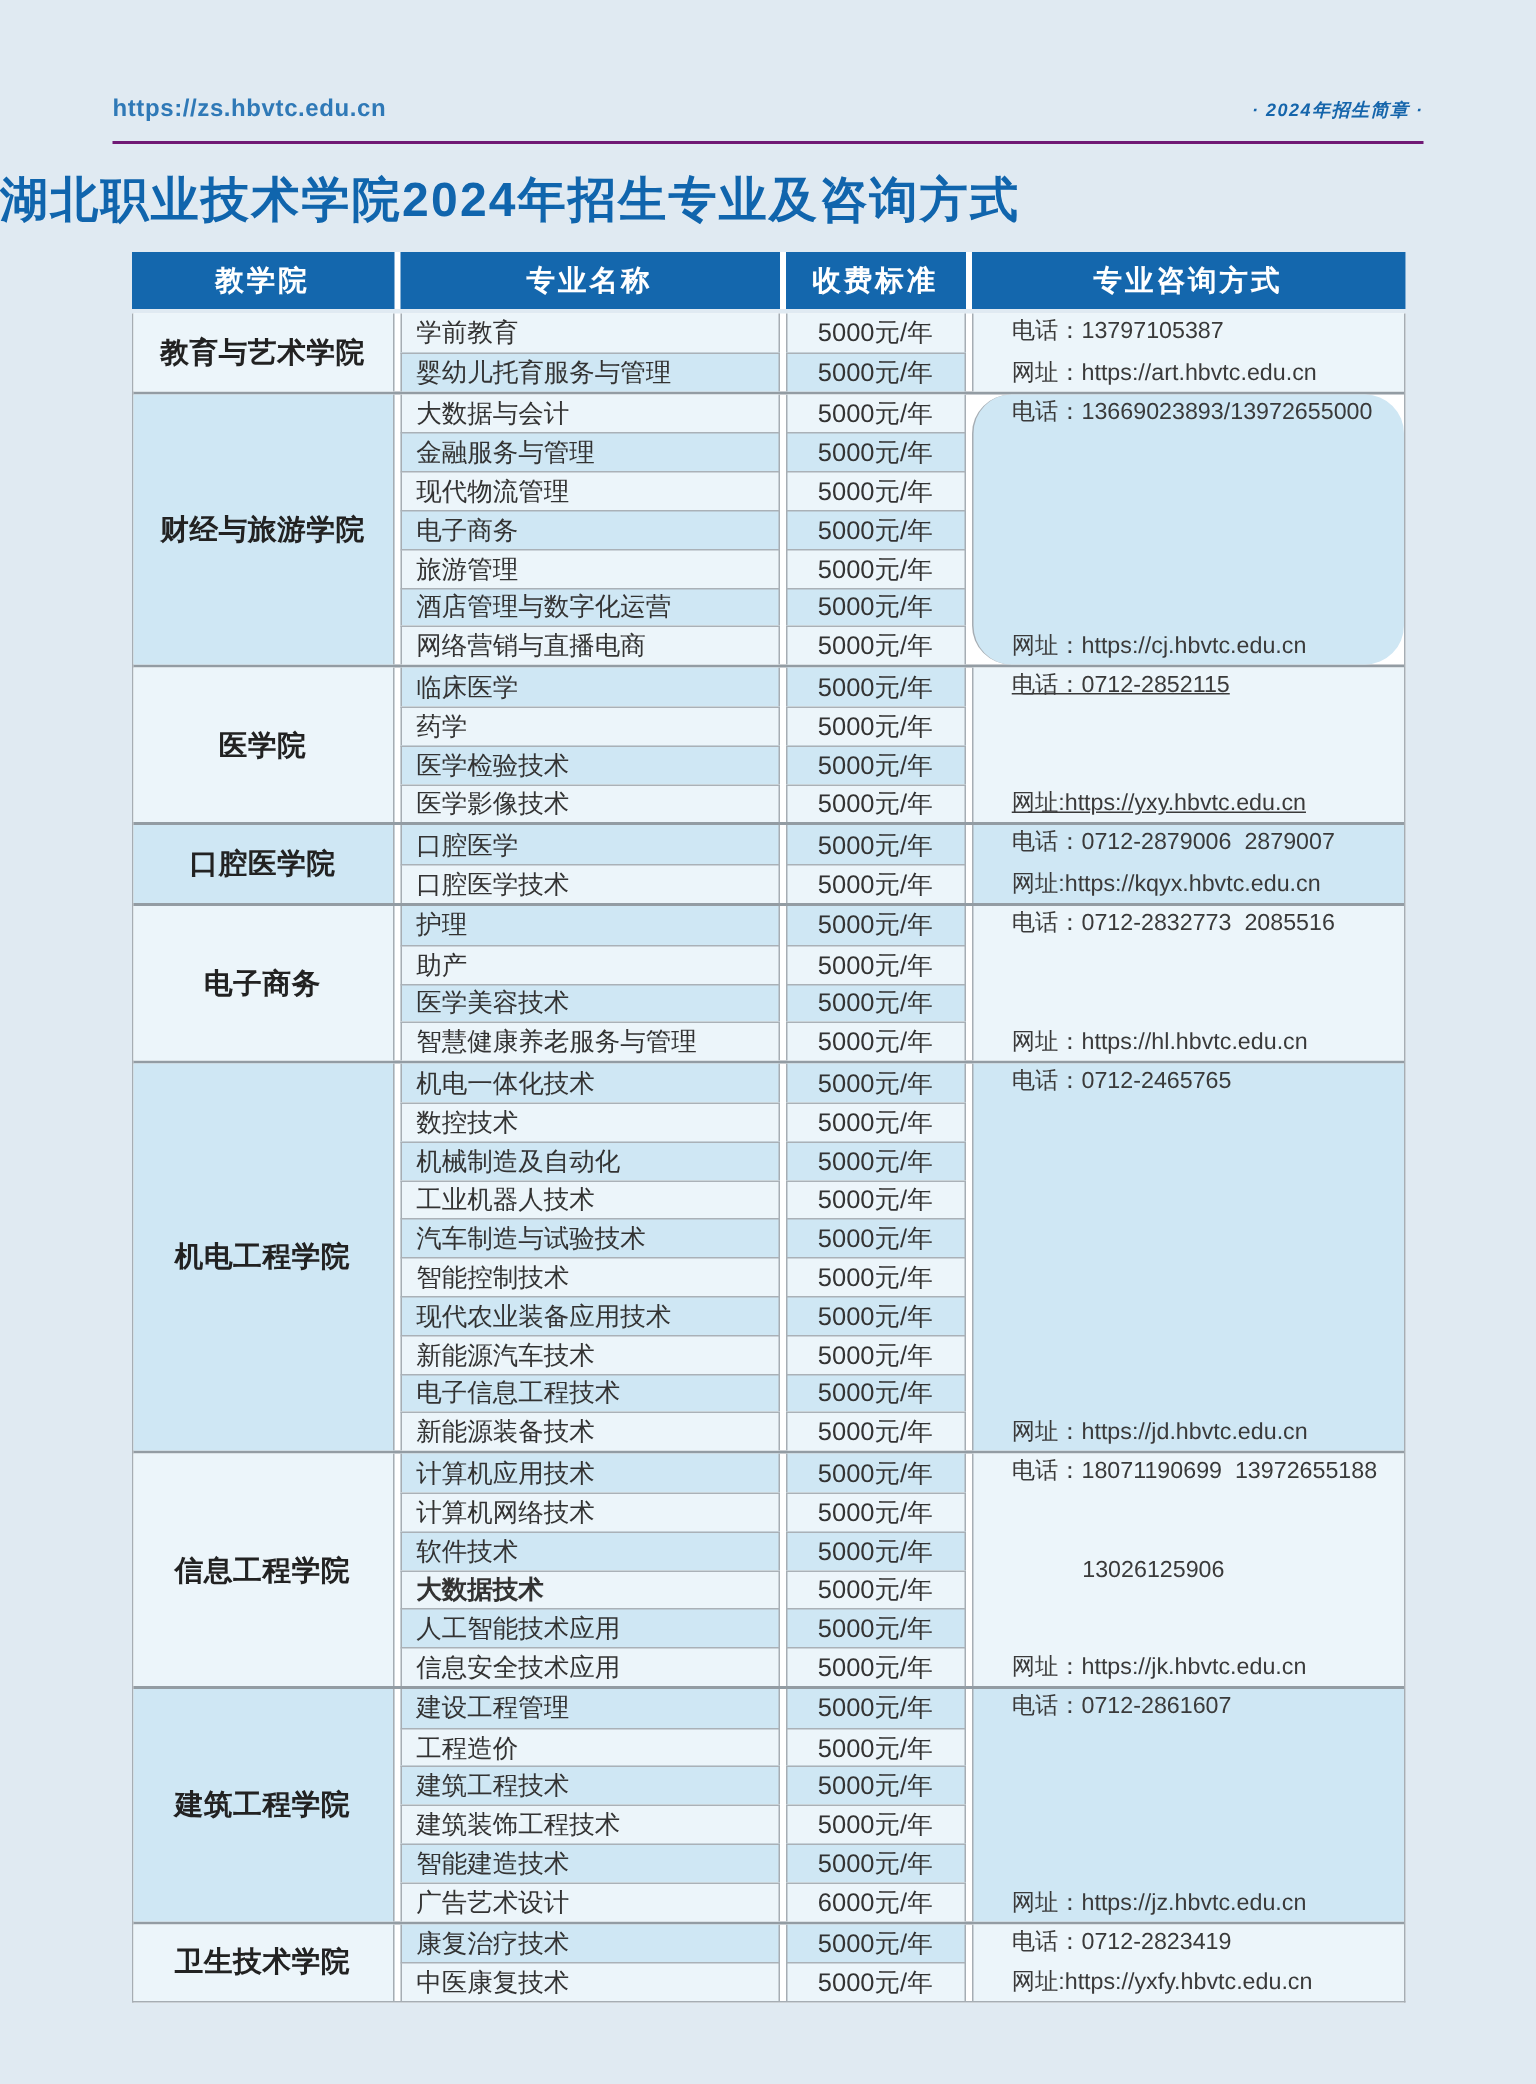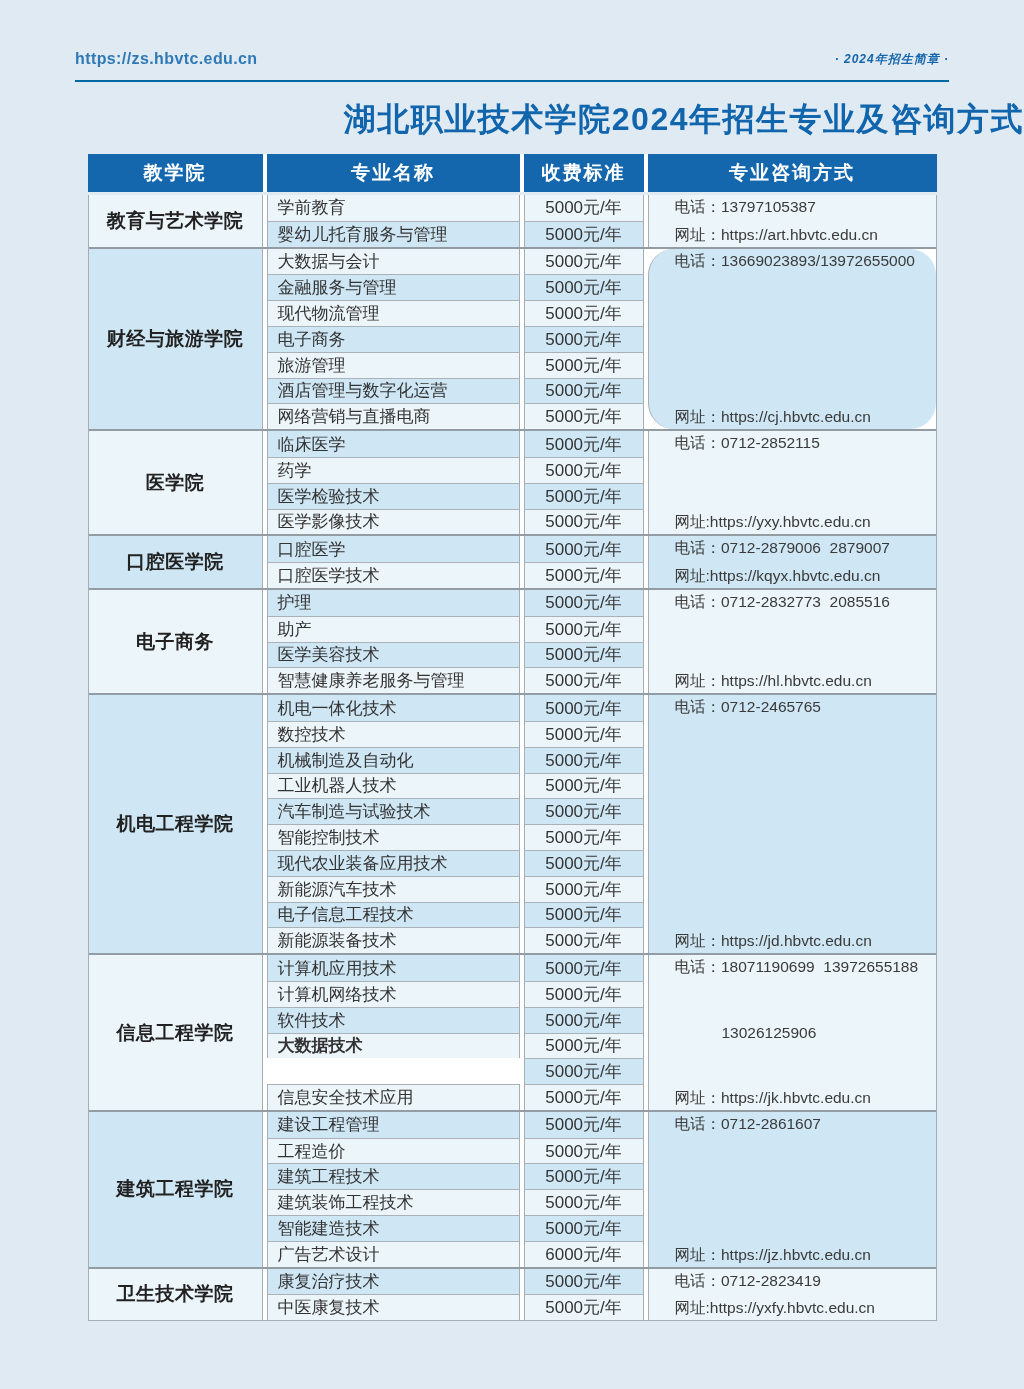--- a/index.html
+++ b/index.html
@@ -4,27 +4,27 @@
 <style>
   html, body { margin:0; padding:0; }
   body {
     width:1024px; height:1389px;
     background:#e0eaf2;
     font-family:"Liberation Sans", sans-serif;
     overflow:hidden;
   }
   .topbar {
     display:flex; justify-content:space-between; align-items:flex-end;
-    margin:0 75px; padding:50px 0 12px;
-    border-bottom:2px solid #0369a1;
+    margin:0 75px; padding:64px 0 12px;
+    border-bottom:2px solid #701a75;
   }
   .url { color:#2f79b7; font-size:16px; font-weight:600; letter-spacing:.4px; }
   .edition { color:#1565ab; font-size:12px; font-weight:700; font-style:italic; letter-spacing:1px; }
   .page-title {
-    text-align:right; color:#1065ad; font-size:32px; font-weight:700;
+    text-align:left; color:#1065ad; font-size:32px; font-weight:700;
     letter-spacing:1.5px; margin-top:16px;
   }
   .table { width:849px; margin:12px auto 0; }
   .thead {
     display:grid; grid-template-columns:175px 253px 120px 1fr;
     column-gap:4px; background:#ffffff; margin-bottom:3px;
   }
   .th {
     background:#1467ad; color:#ffffff; font-weight:700; font-size:19px;
     height:38px; display:flex; align-items:center; justify-content:center;
@@ -105,21 +105,21 @@
       <div class="group" style="grid-template-rows: repeat(4, 25.8px);">
         <div class="cell college stripe-a" style="grid-row: 1 / span 4;">医学院</div>
         <div class="cell major stripe-b" style="grid-row: 1;">临床医学</div>
         <div class="cell fee stripe-b" style="grid-row: 1;">5000元/年</div>
         <div class="cell major stripe-a bt" style="grid-row: 2;">药学</div>
         <div class="cell fee stripe-a bt" style="grid-row: 2;">5000元/年</div>
         <div class="cell major stripe-b bt" style="grid-row: 3;">医学检验技术</div>
         <div class="cell fee stripe-b bt" style="grid-row: 3;">5000元/年</div>
         <div class="cell major stripe-a bt" style="grid-row: 4;">医学影像技术</div>
         <div class="cell fee stripe-a bt" style="grid-row: 4;">5000元/年</div>
-        <div class="cell contact stripe-a" style="grid-row: 1 / span 4;">
+        <div class="cell contact stripe-a" style="grid-row: 1 / span 4; text-decoration: underline;">
           <div class="contact-line">电话：0712-2852115</div>
           <div class="contact-line">网址:https://yxy.hbvtc.edu.cn</div>
         </div>
       </div>
       <div class="group-divider"></div>
       <div class="group" style="grid-template-rows: repeat(2, 25.8px);">
         <div class="cell college stripe-b" style="grid-row: 1 / span 2;">口腔医学院</div>
         <div class="cell major stripe-b" style="grid-row: 1;">口腔医学</div>
         <div class="cell fee stripe-b" style="grid-row: 1;">5000元/年</div>
         <div class="cell major stripe-a bt" style="grid-row: 2;">口腔医学技术</div>
@@ -177,20 +177,21 @@
       <div class="group" style="grid-template-rows: repeat(6, 25.8px);">
         <div class="cell college stripe-a" style="grid-row: 1 / span 6;">信息工程学院</div>
         <div class="cell major stripe-b" style="grid-row: 1;">计算机应用技术</div>
         <div class="cell fee stripe-b" style="grid-row: 1;">5000元/年</div>
         <div class="cell major stripe-a bt" style="grid-row: 2;">计算机网络技术</div>
         <div class="cell fee stripe-a bt" style="grid-row: 2;">5000元/年</div>
         <div class="cell major stripe-b bt" style="grid-row: 3;">软件技术</div>
         <div class="cell fee stripe-b bt" style="grid-row: 3;">5000元/年</div>
         <div class="cell major stripe-a bt" style="grid-row: 4; font-weight: bold;">大数据技术</div>
         <div class="cell fee stripe-a bt" style="grid-row: 4;">5000元/年</div>
+        <div class="cell major stripe-b bt" style="grid-row: 5;">人工智能技术应用</div>
         <div class="cell fee stripe-b bt" style="grid-row: 5;">5000元/年</div>
         <div class="cell major stripe-a bt" style="grid-row: 6;">信息安全技术应用</div>
         <div class="cell fee stripe-a bt" style="grid-row: 6;">5000元/年</div>
         <div class="cell contact stripe-a" style="grid-row: 1 / span 6;">
           <div class="contact-line">电话：18071190699  13972655188</div>
           <div class="contact-line indent">13026125906</div>
           <div class="contact-line">网址：https://jk.hbvtc.edu.cn</div>
         </div>
       </div>
       <div class="group-divider"></div>

